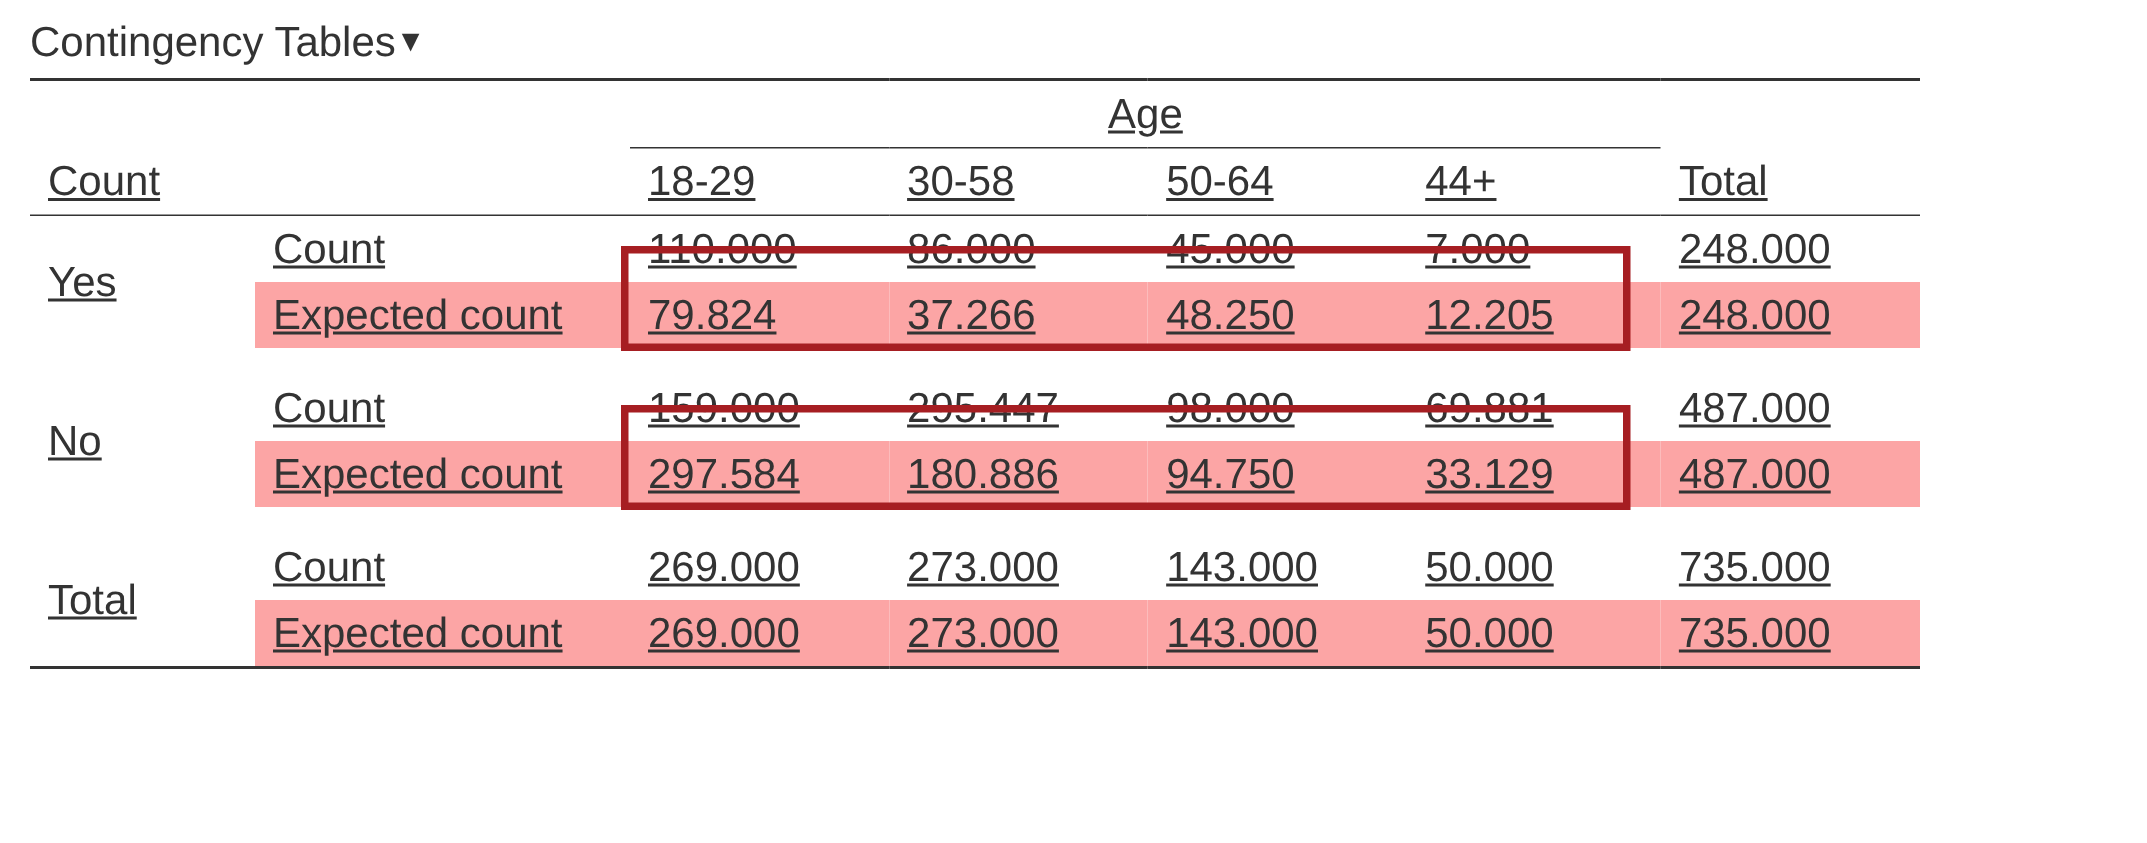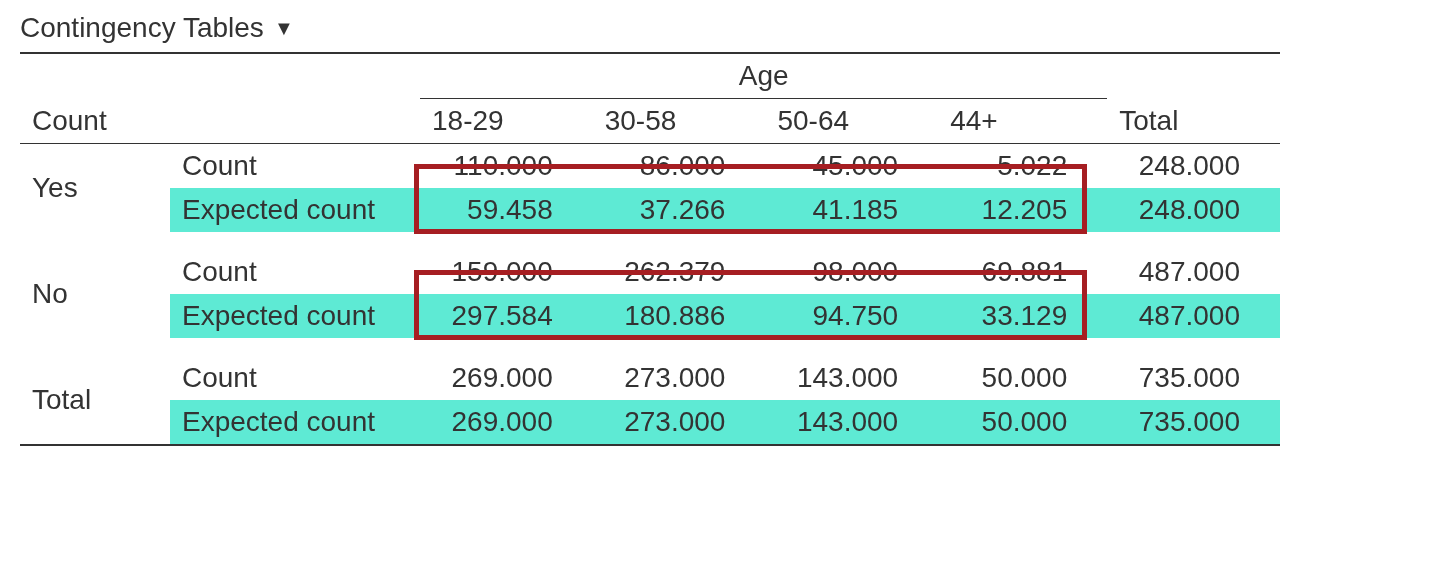--- a/index.html
+++ b/index.html
@@ -10,59 +10,59 @@
     body {
       font-family: Arial, Helvetica, sans-serif;
       font-size: 28px;
       color: #333;
       background: #fff;
       padding: 12px 20px;
     }
     .section-title {
       display: flex;
       align-items: center;
-      gap: 10px;
       margin-bottom: 8px;
     }
     .section-title .title-text {
       font-size: 28px;
       font-weight: 400;
     }
     .section-title .caret {
       font-size: 20px;
     }
     table {
       border-collapse: collapse;
       width: 1260px;
     }
     th, td {
       padding: 6px 12px;
       text-align: left;
       font-weight: 400;
       vertical-align: middle;
+      text-decoration: underline;
     }
     td.num {
-      text-align: right;
+      text-align: left;
       padding-right: 40px;
       min-width: 150px;
     }
     .thick-top {
       border-top: 2px solid #333;
     }
     .thick-bottom {
       border-bottom: 2px solid #333;
     }
     .thin-bottom {
       border-bottom: 1px solid #333;
     }
     .age-header-cell {
       text-align: center;
     }
     .shaded {
-      background: #5eead4;
+      background: #fca5a5;
     }
     .group-label {
       padding-right: 30px;
       width: 150px;
     }
     .stat-label {
       width: 250px;
     }
     .highlight-wrap {
       position: relative;
@@ -104,39 +104,39 @@
       <th class="num">Total</th>
     </tr>
   </thead>
   <tbody id="tbody">
         <tr>
           <td class="group-label" rowspan="2">Yes</td>
           <td class="stat-label">Count</td>
           <td class="num">110.000</td>
           <td class="num">86.000</td>
           <td class="num">45.000</td>
-          <td class="num">5.022</td>
+          <td class="num">7.000</td>
           <td class="num">248.000</td>
         </tr>
         <tr class="shaded">
           <td class="stat-label">Expected count</td>
-          <td class="num">59.458</td>
+          <td class="num">79.824</td>
           <td class="num">37.266</td>
-          <td class="num">41.185</td>
+          <td class="num">48.250</td>
           <td class="num">12.205</td>
           <td class="num">248.000</td>
         </tr>
         <tr class="spacer-row">
           <td colspan="7"></td>
         </tr>
         <tr>
           <td class="group-label" rowspan="2">No</td>
           <td class="stat-label">Count</td>
           <td class="num">159.000</td>
-          <td class="num">262.379</td>
+          <td class="num">295.447</td>
           <td class="num">98.000</td>
           <td class="num">69.881</td>
           <td class="num">487.000</td>
         </tr>
         <tr class="shaded">
           <td class="stat-label">Expected count</td>
           <td class="num">297.584</td>
           <td class="num">180.886</td>
           <td class="num">94.750</td>
           <td class="num">33.129</td>

